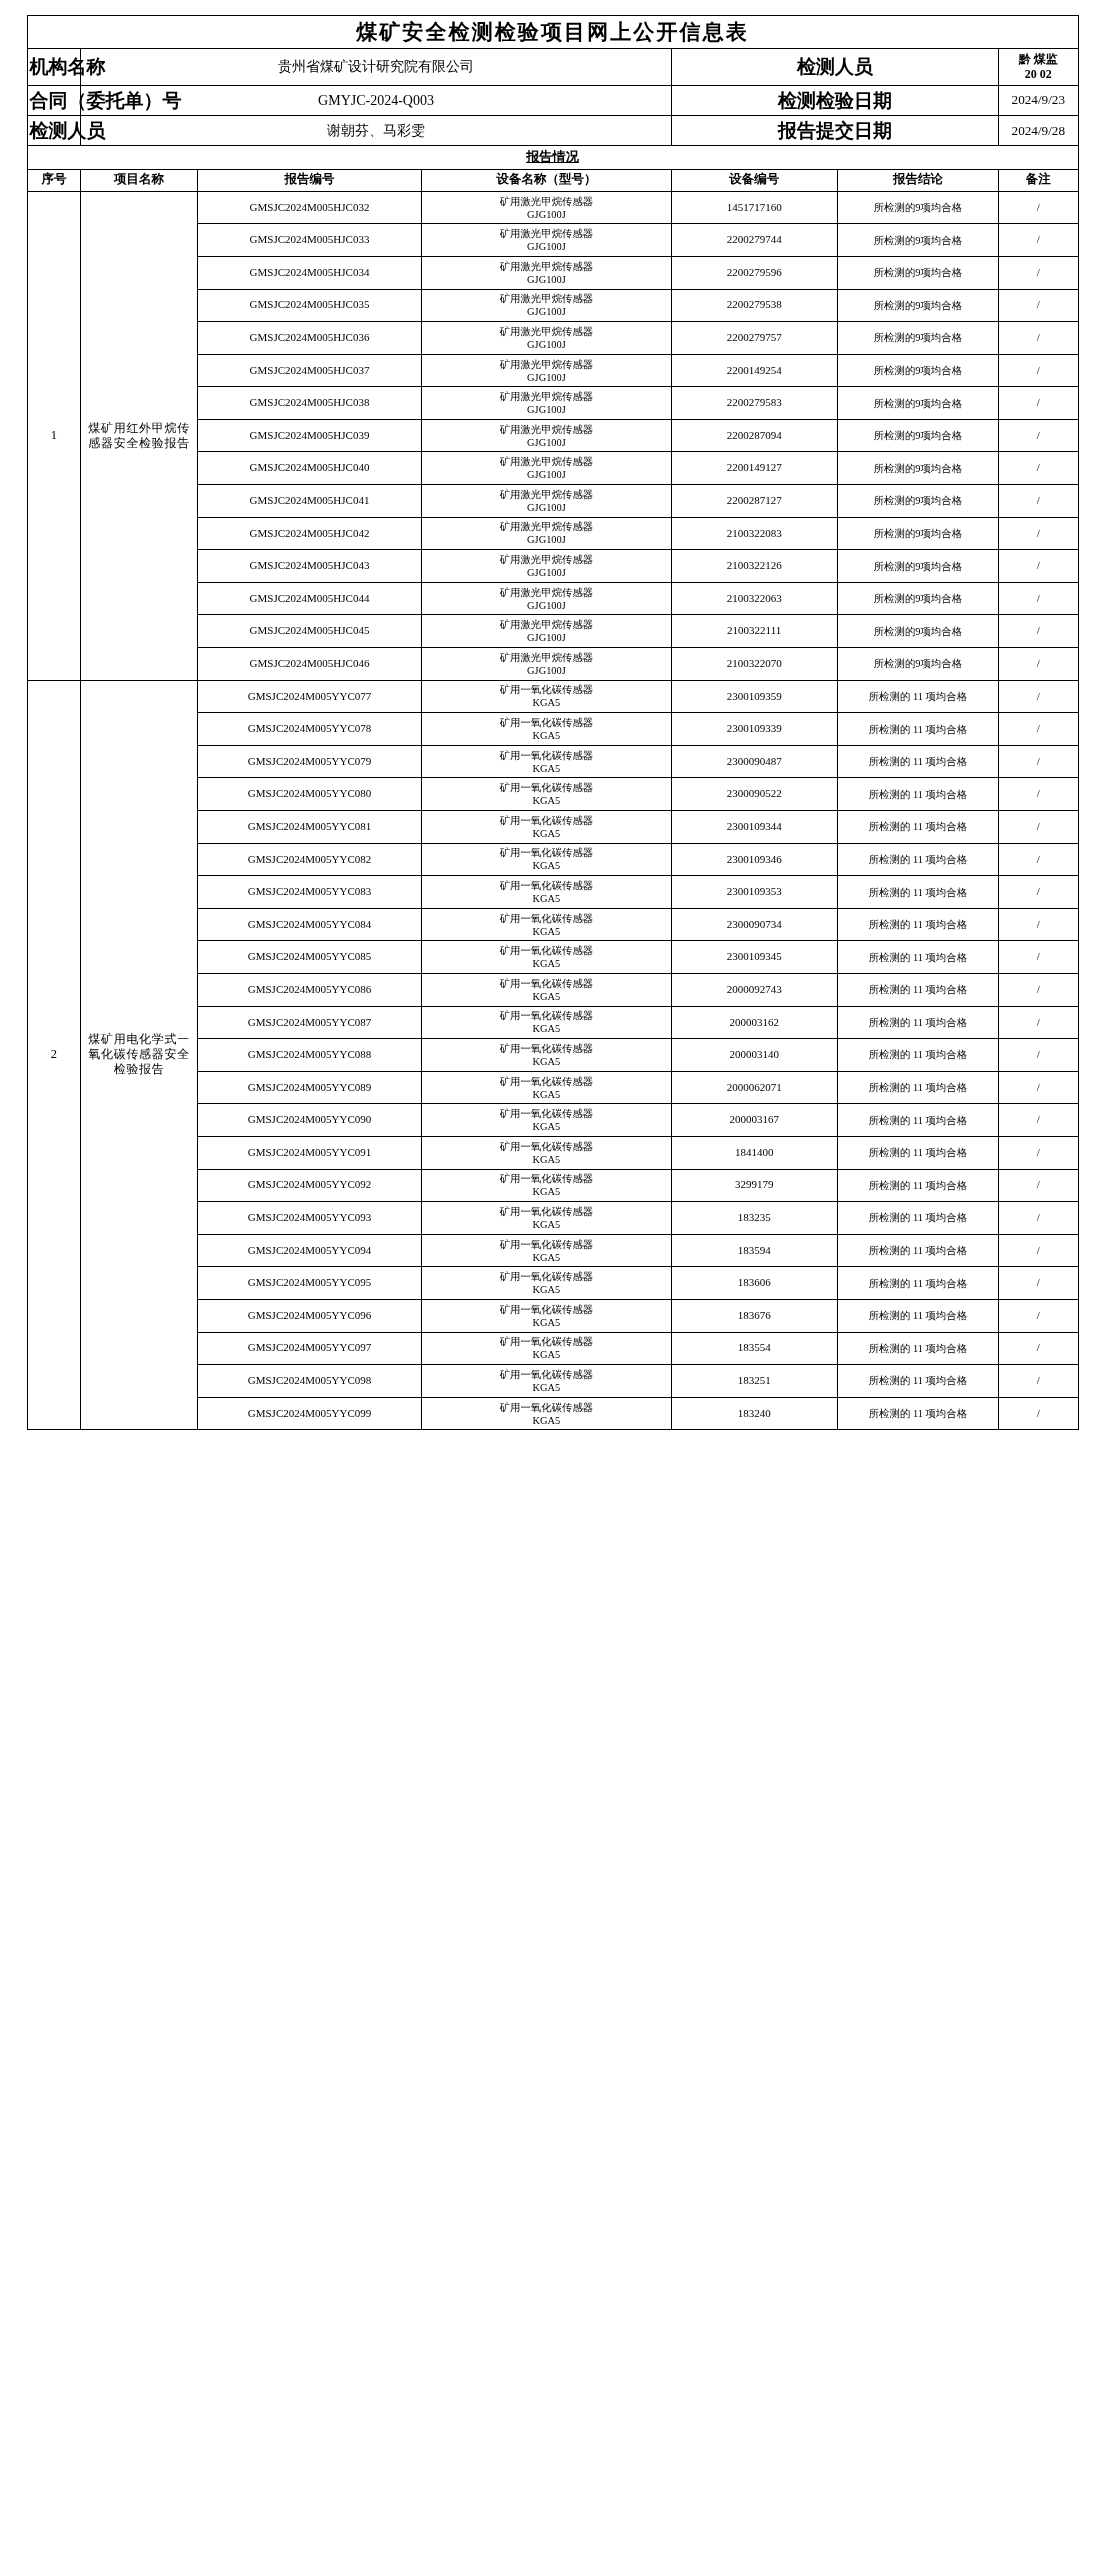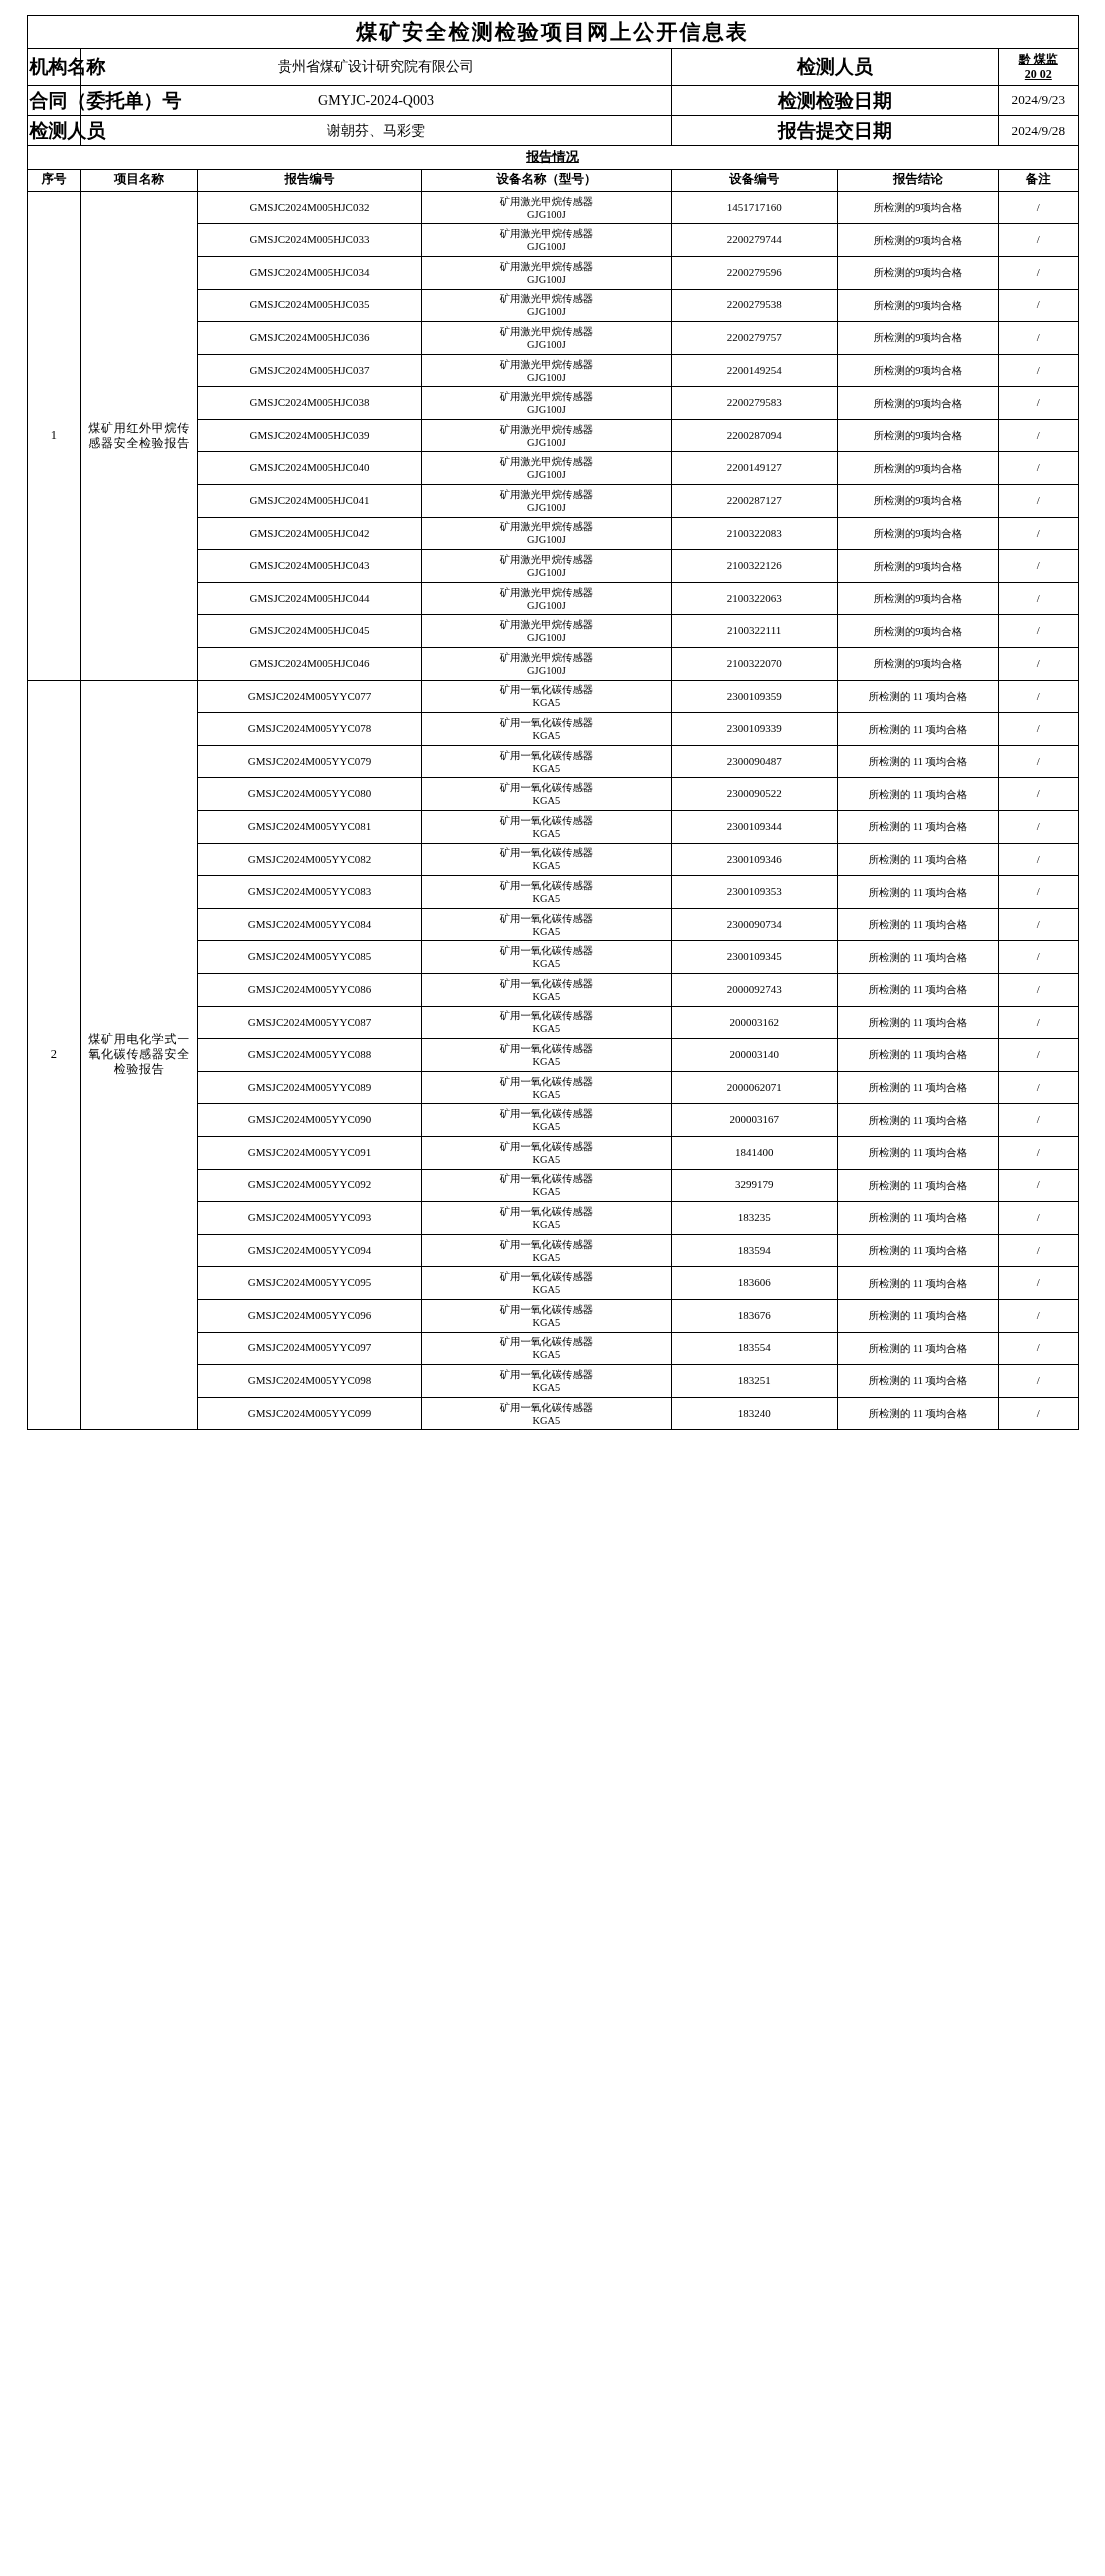--- a/index.html
+++ b/index.html
@@ -39,21 +39,20 @@
   .val{
     font-size:13.2px;
   }
   .val-strong{
     font-size:14px;
   }
   .cert{
     font-size:12px;
     font-weight:bold;
     line-height:1.3;
-    text-decoration:underline;
   }
   .section-bar{
     font-size:13.2px;
     font-weight:bold;
     padding:3.5px 0;
     text-decoration:underline;
   }
   .col-head{
     font-size:12.5px;
     font-weight:bold;

